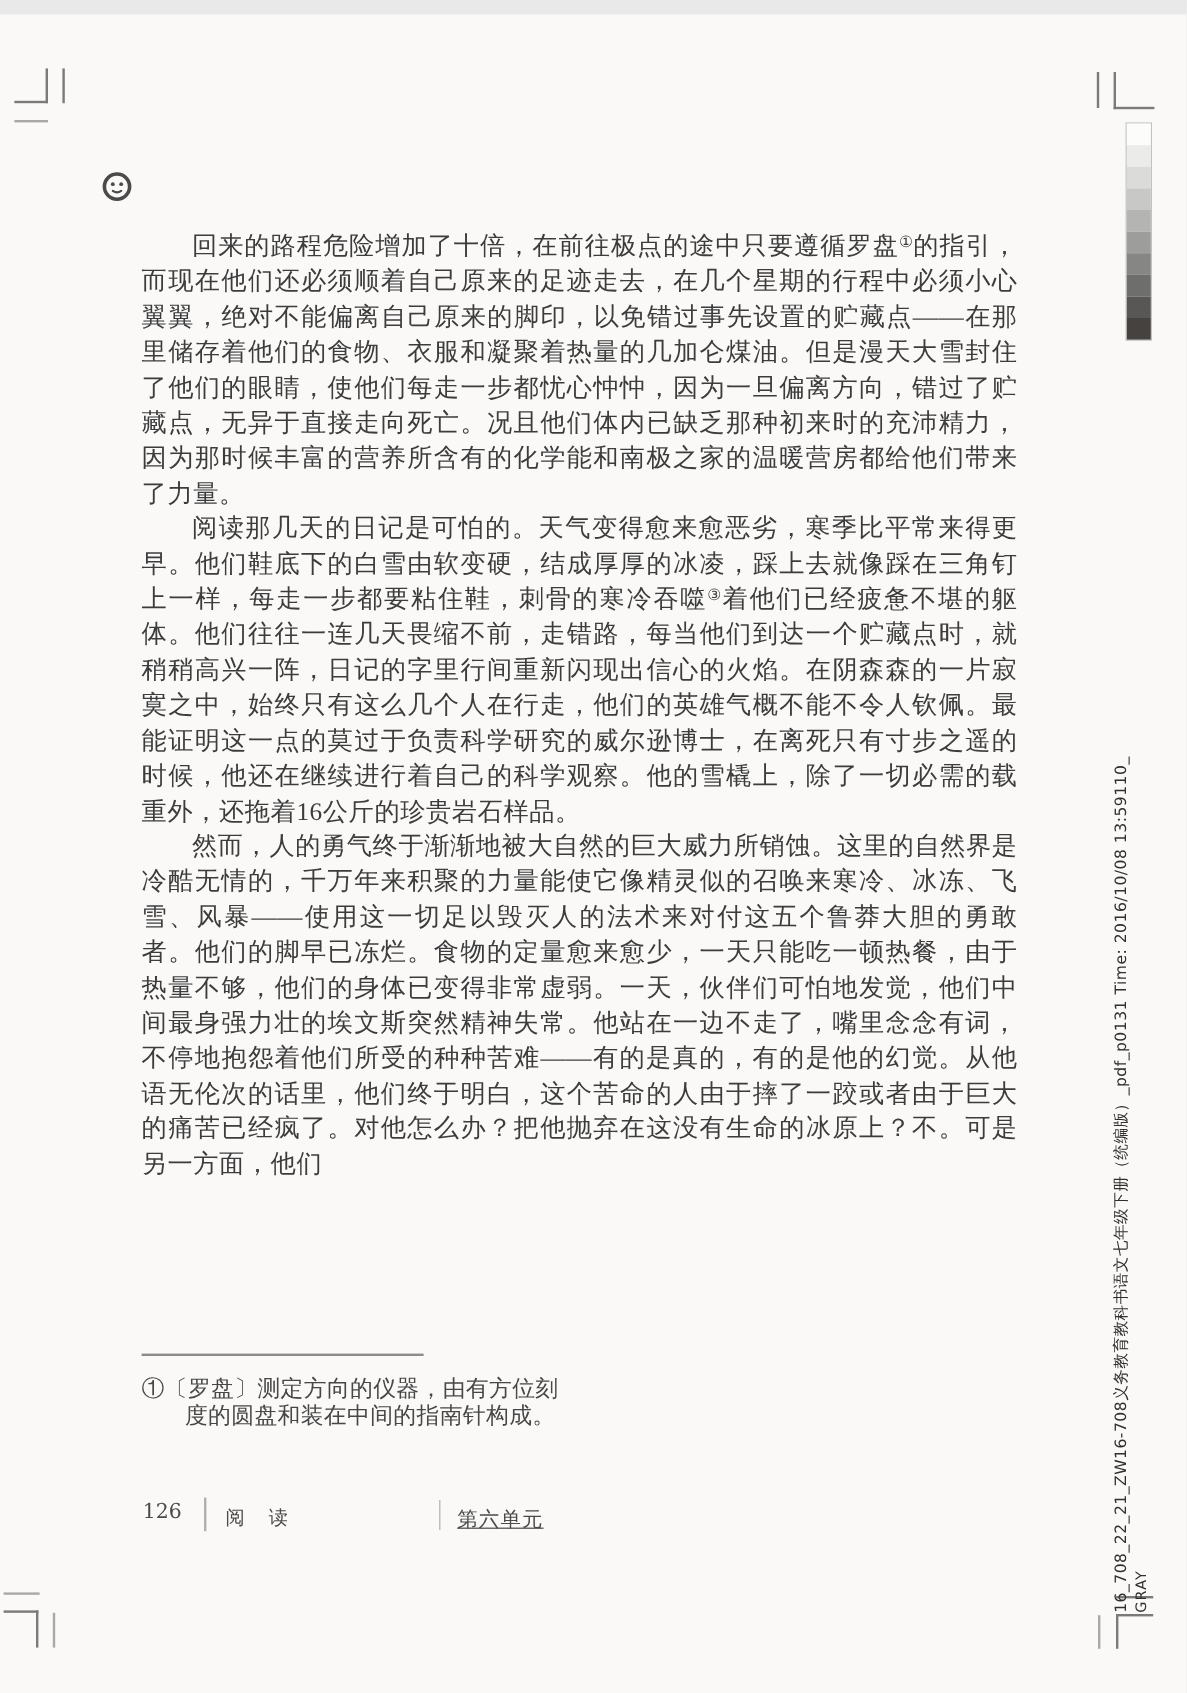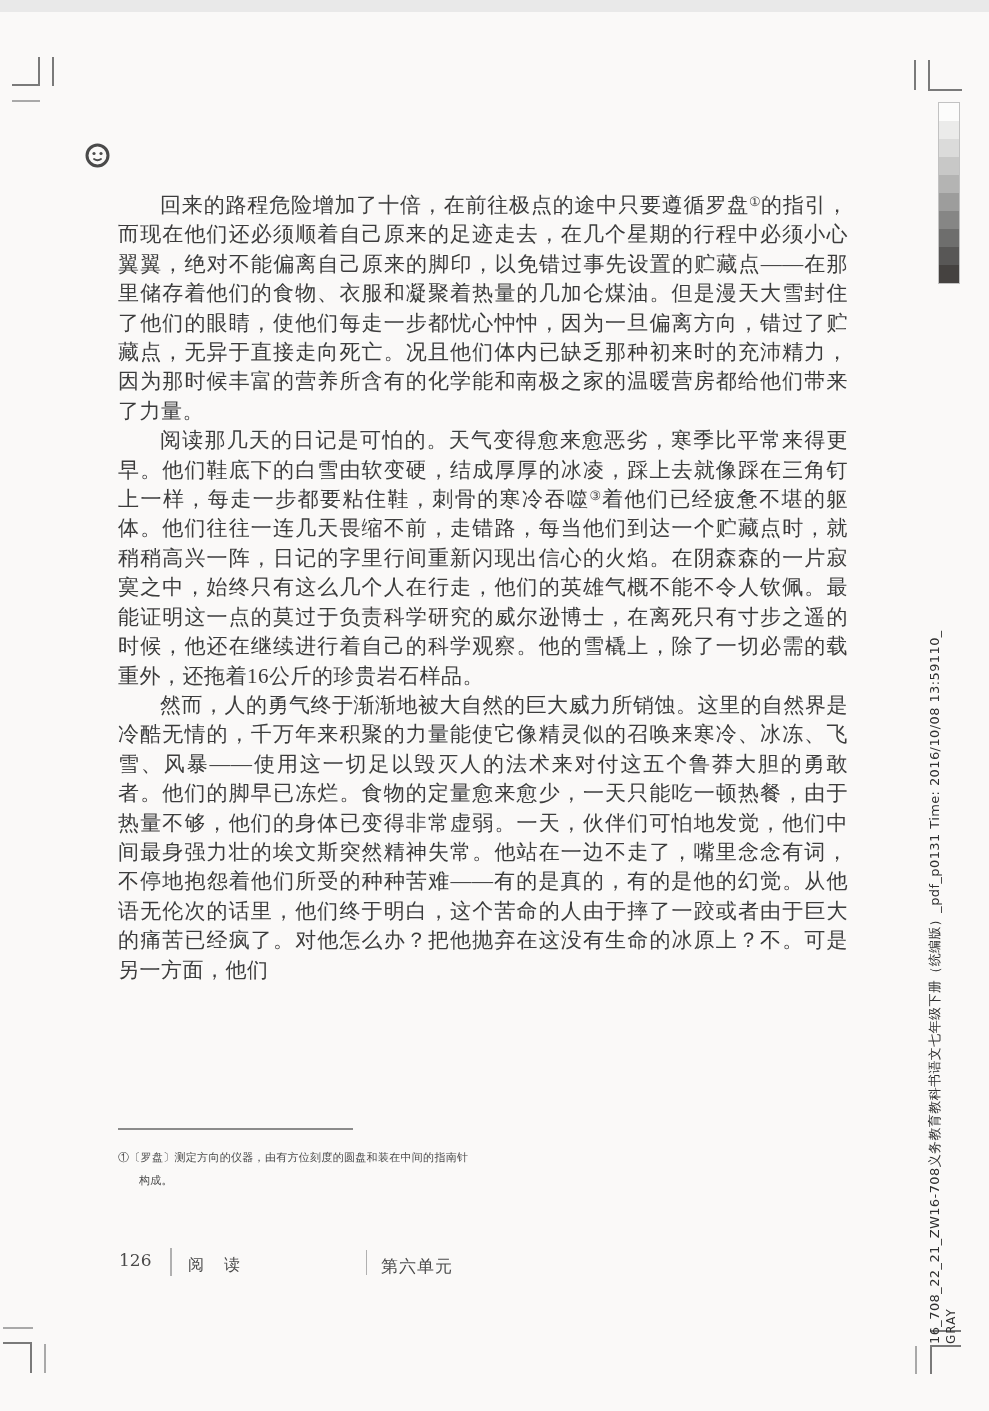--- a/index.html
+++ b/index.html
@@ -38,33 +38,33 @@
     font-size: 13px; line-height: 0; vertical-align: 6px; letter-spacing: 0;
   }
   
   .fn-divider {
     position: absolute; left: 118px; top: 1116px; width: 235px; height: 2px;
     background: #8b8b8b;
   }
   .footnotes {
     position: absolute; left: 118px; top: 1134px; width: 730px;
     display: grid; grid-template-columns: 358px 1fr; column-gap: 26px;
-    font-size: 11px; line-height: 23px; color: #474747;
+    font-size: 19px; line-height: 23px; color: #474747;
     letter-spacing: 0.3px;
   }
   .footnote { padding-left: 1.9em; text-indent: -1.9em; margin: 0 0 3px 0; }
   
   .footer-pageno {
     position: absolute; left: 119px; top: 1238px;
     font-size: 17px; color: #4a4a4a; font-family: "DejaVu Serif", serif;
   }
   .footer-div1 { position: absolute; left: 170px; top: 1236px; width: 2px; height: 28px; background: #b0b0b0; }
   .footer-section { position: absolute; left: 188px; top: 1243px; font-size: 16px; color: #4a4a4a; letter-spacing: 2px; }
   .footer-div2 { position: absolute; left: 366px; top: 1238px; width: 1px; height: 25px; background: #b0b0b0; }
-  .footer-unit { position: absolute; left: 381px; top: 1243px; font-size: 17px; color: #4a4a4a; letter-spacing: 1px; }
+  .footer-unit { position: absolute; left: 381px; top: 1243px; font-size: 17px; color: #4a4a4a; letter-spacing: 1px; text-decoration: underline; }
   
   .imprint {
     position: absolute; left: 927px; top: 1332px; width: 694px;
     transform: rotate(-90deg); transform-origin: 0 0;
     font-family: "DejaVu Sans", "Liberation Sans", sans-serif;
     font-size: 13px; line-height: 16px; color: #2f2f2f;
     letter-spacing: 0.4px; white-space: nowrap;
   }
   .imprint .gray-label { font-size: 12px; letter-spacing: 1px; }
 </style>

